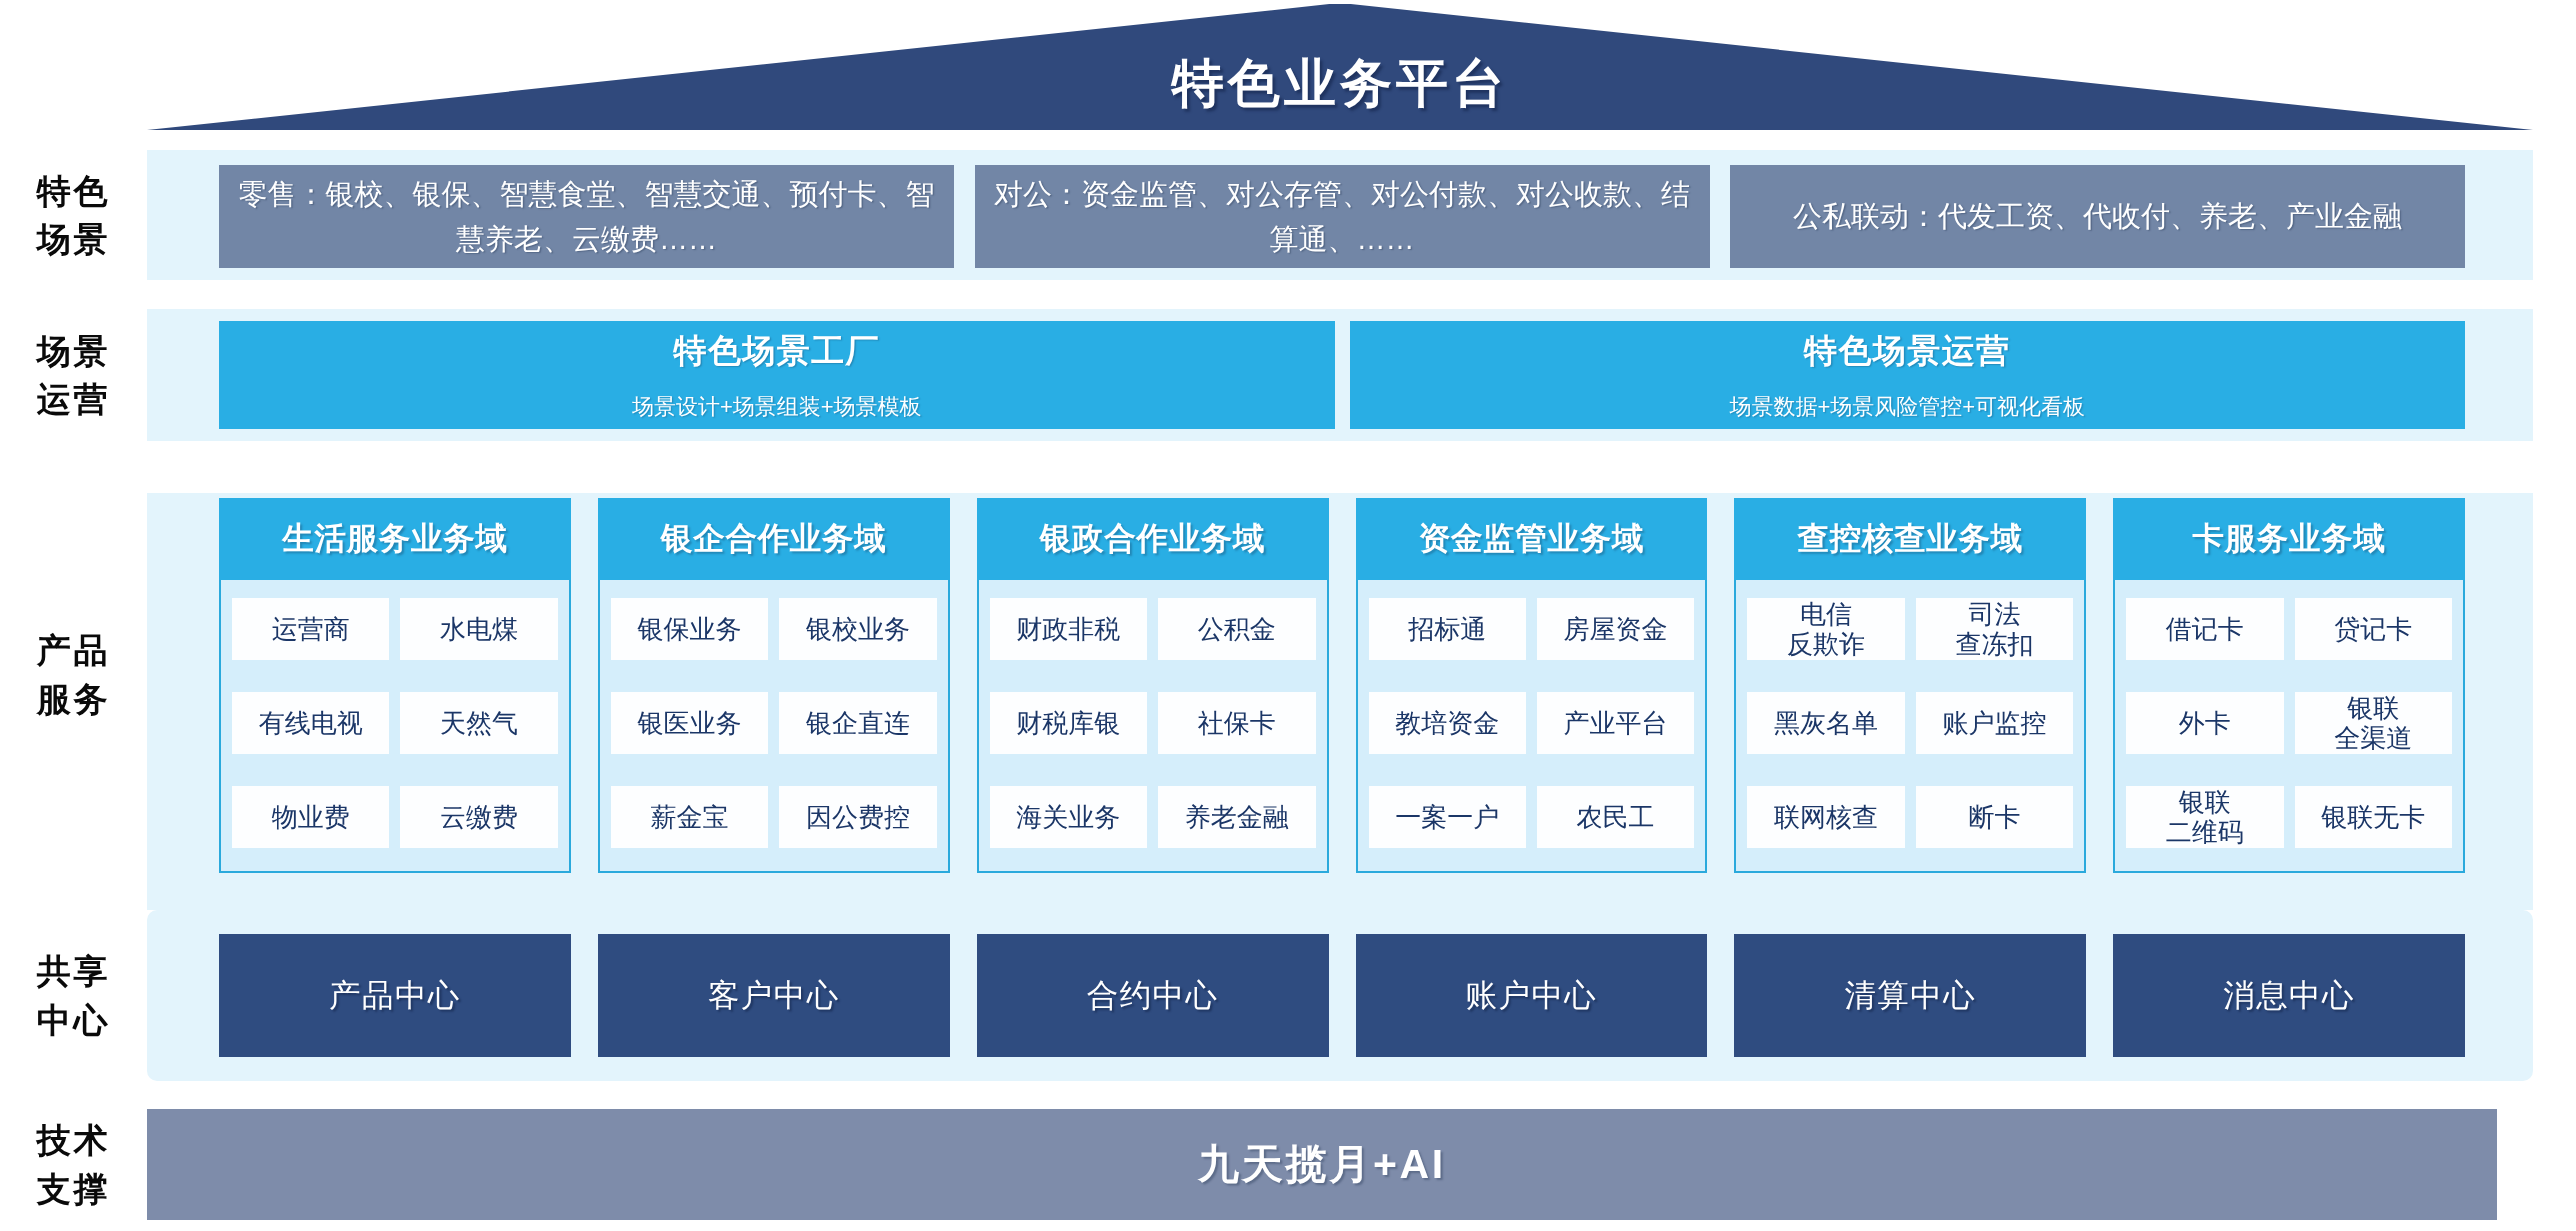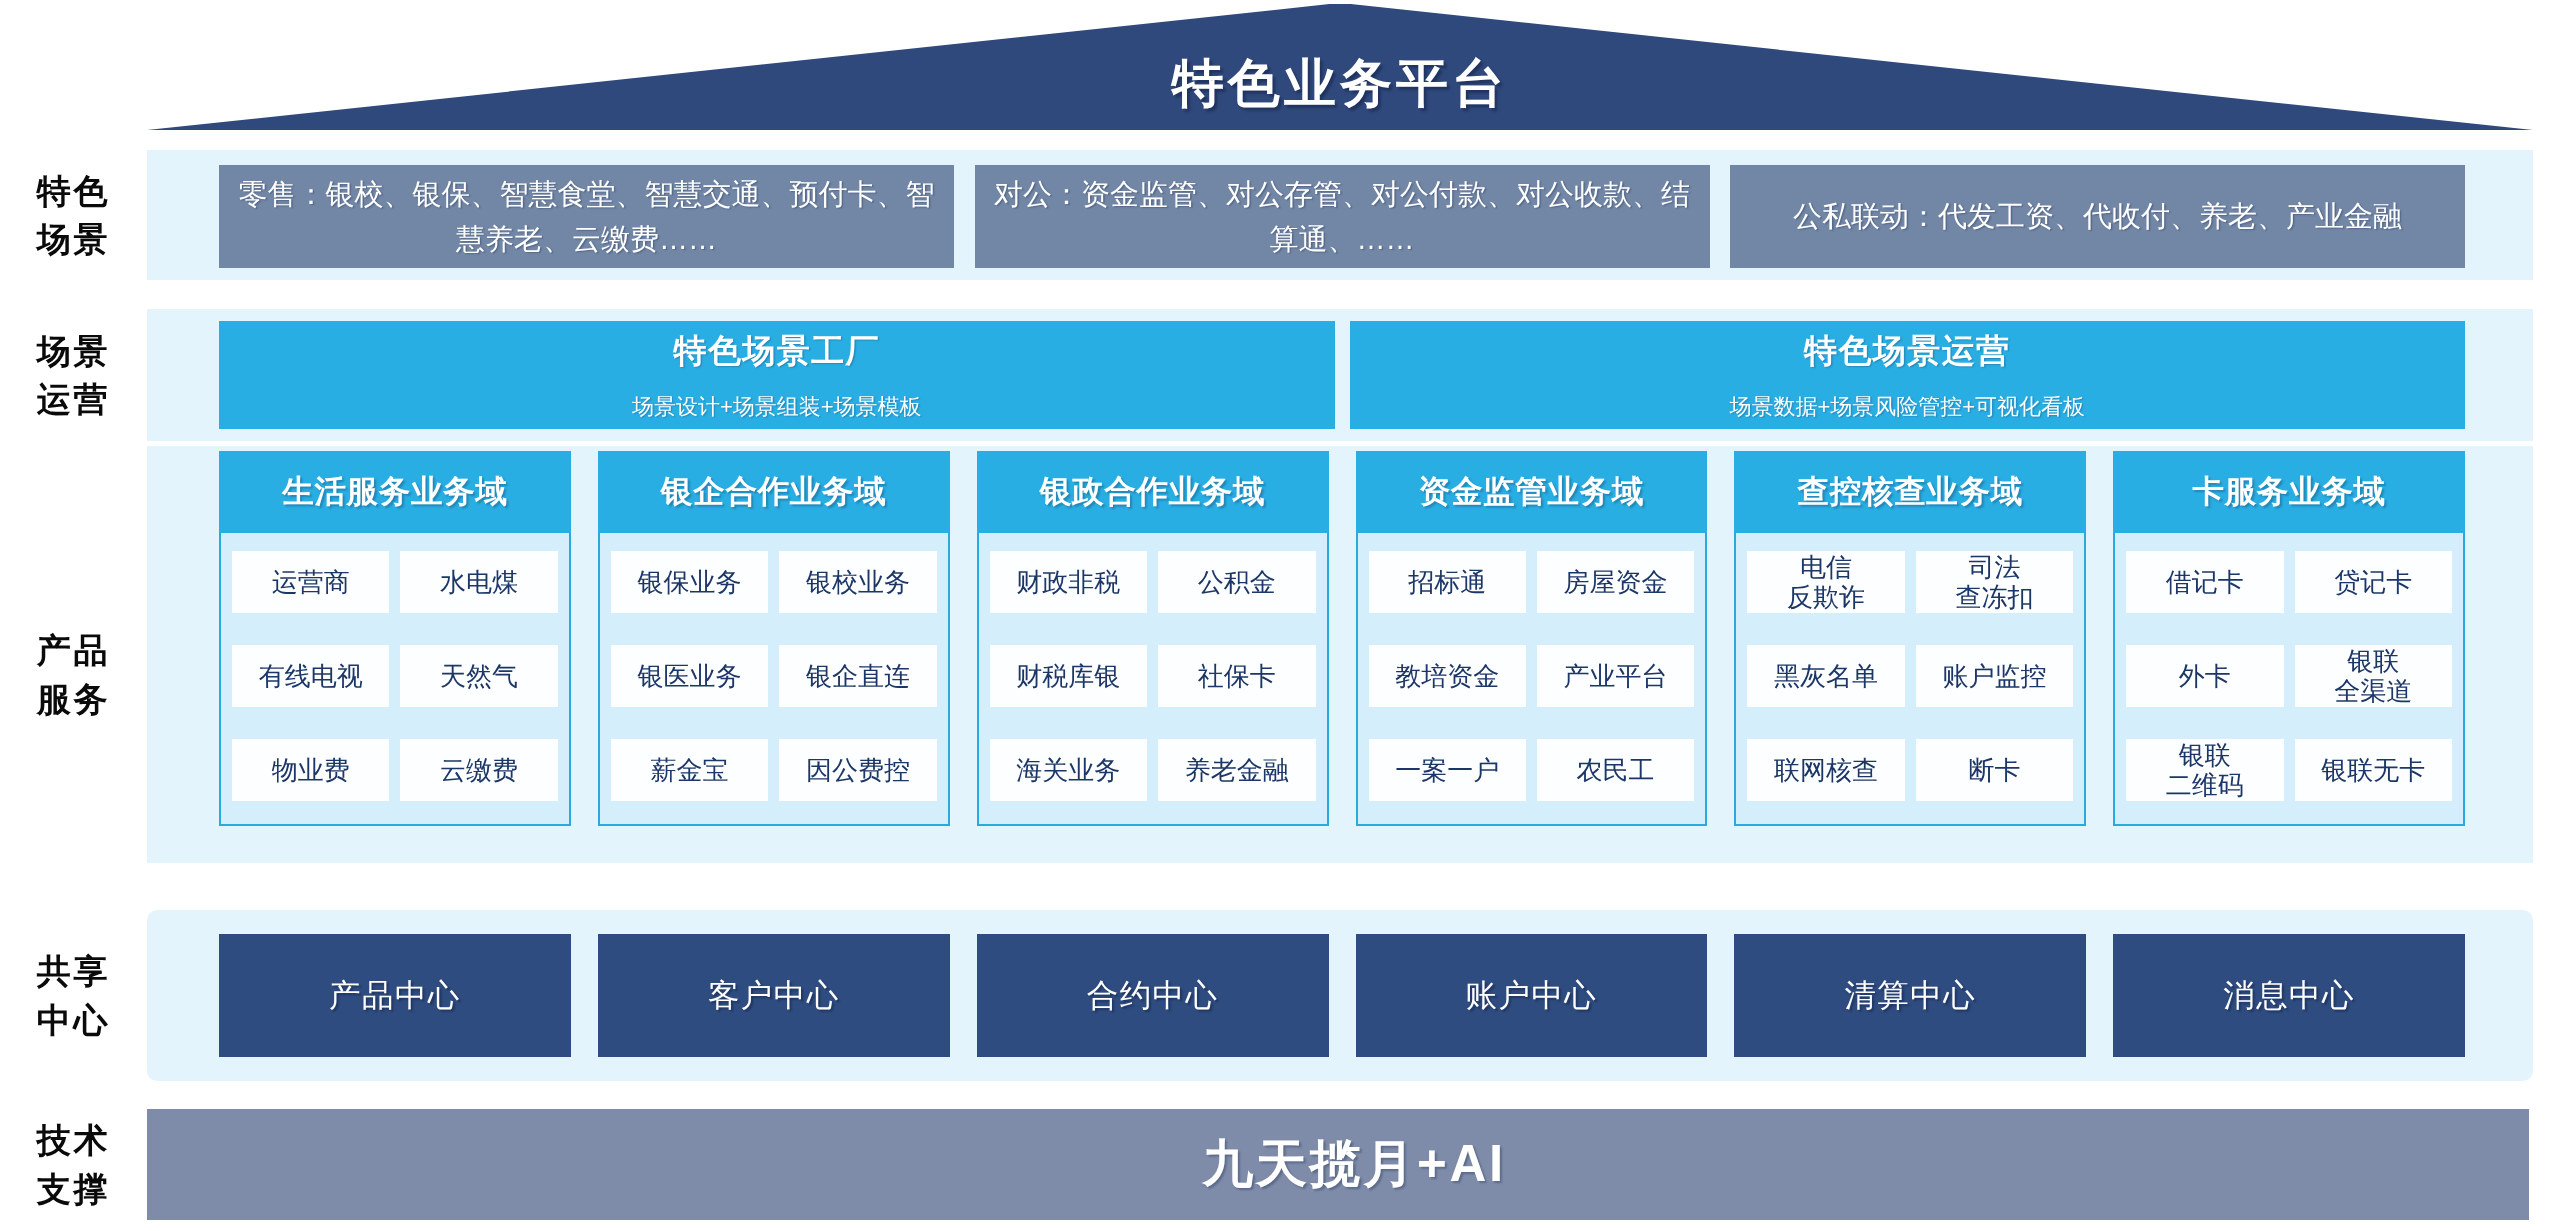--- a/index.html
+++ b/index.html
@@ -53,21 +53,21 @@
   
   .band {
     position: absolute;
     left: 147px; width: 2386px;
     background: #E3F4FC;
     box-sizing: border-box;
     padding: 0 68px 0 72px;
   }
   #band-scenes    { top: 150px;  height: 130px; }
   #band-operation { top: 309px;  height: 132px; }
-  #band-products  { top: 446px;  height: 417px; }
+  #band-products  { top: 493px;  height: 417px; }
   #band-centers   { top: 910px; height: 171px; border-radius: 10px; }
 
   
   .scenes-row {
     display: flex; gap: 20.5px;
     padding-top: 15px;
   }
   .scene-box {
     flex: 1;
     height: 103px;
@@ -160,26 +160,25 @@
     text-shadow: 2.1px 2.1px 2.1px rgba(10,25,55,0.45);
   }
 
   
   .tech-box {
     position: absolute;
     left: 147px; top: 1109px;
     width: 2350px; height: 111px;
     background: #7E8CAA;
     color: #ffffff;
-    font-size: 51px;
+    font-size: 41px;
     font-weight: bold;
     display: flex; align-items: center; justify-content: center;
     letter-spacing: 2.7px;
     text-shadow: 2.1px 2.1px 2.1px rgba(30,45,75,0.35);
-    padding-left: 32px;
   }
 </style>
 </head>
 <body>
 
 <div class="canvas">
 
   <div class="roof">
     <div class="roof-title">特色业务平台</div>
   </div>

